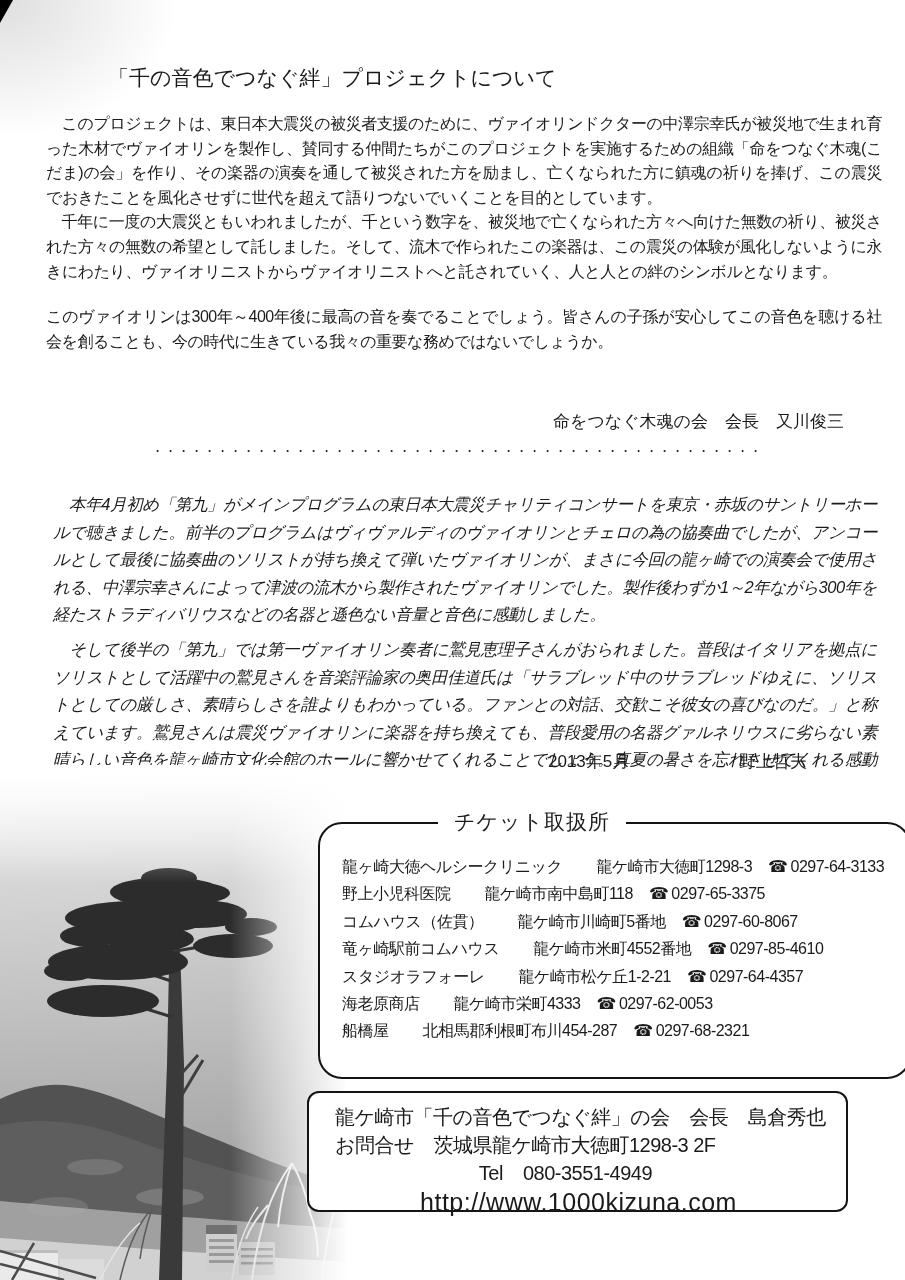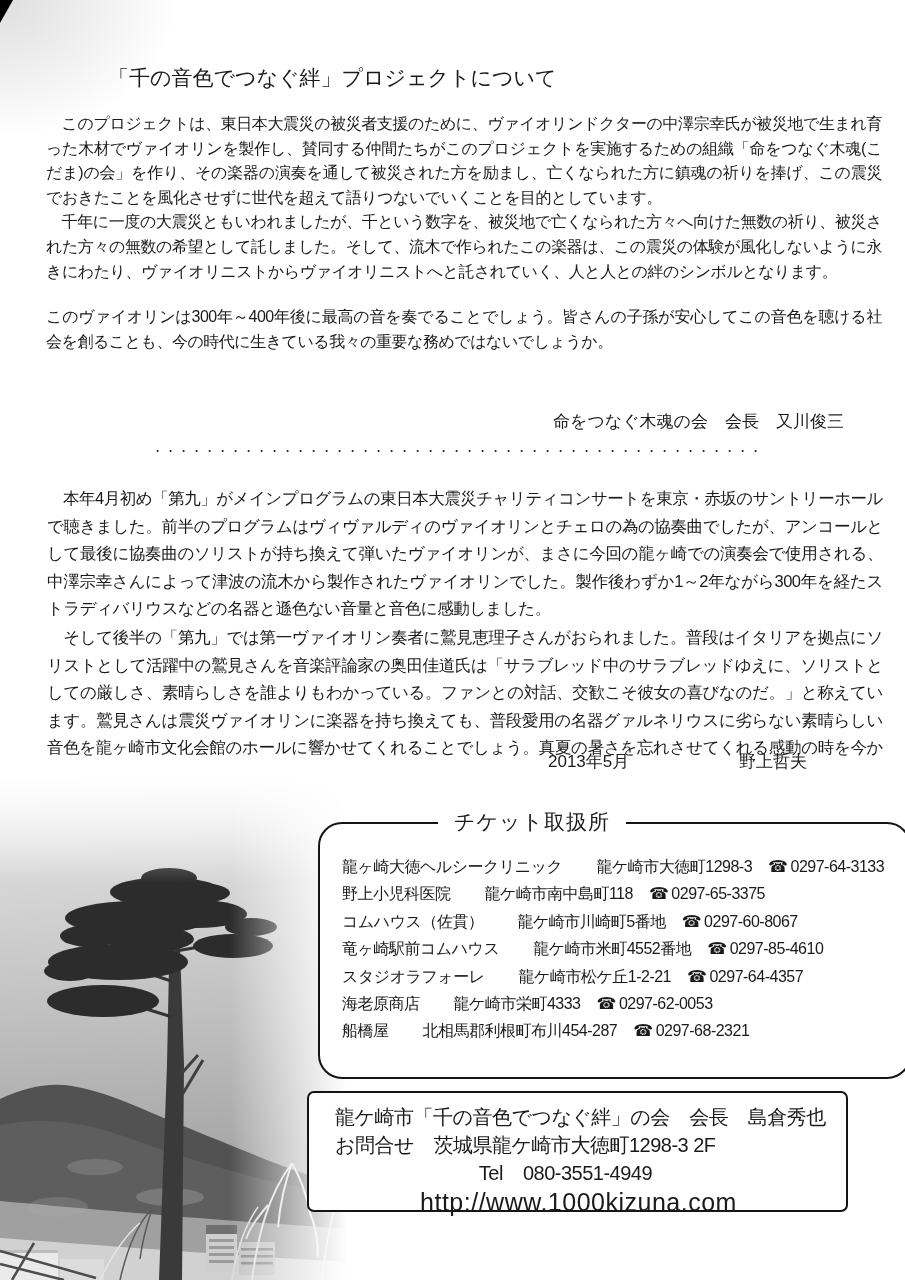--- a/index.html
+++ b/index.html
@@ -15,21 +15,21 @@
   .doc-title{position:absolute;left:108px;top:64px;font-size:21px;font-weight:400;margin:0;letter-spacing:0;text-align:right;}
   .body1{position:absolute;left:46px;top:112px;width:836px;
     font-size:16px;line-height:24.6px;text-align:justify;letter-spacing:-0.5px;}
   .body1 p{margin:0;}
   .body1 p:nth-of-type(3){margin-top:21px;}
   .sig{position:absolute;left:553px;top:410px;font-size:17px;letter-spacing:0;}
   .dots{position:absolute;left:154px;top:442px;font-size:12px;font-weight:700;color:#222;
     font-family:"Liberation Mono","DejaVu Sans Mono",monospace;letter-spacing:5.8px;}
   .body2{position:absolute;left:46px;top:484px;width:838px;
     font-size:16.5px;line-height:27.6px;text-align:justify;letter-spacing:-0.5px;}
-  .body2 p{margin:1px;}
+  .body2 p{margin:7px;font-style:italic;}
   .date-span{position:absolute;left:548px;top:750px;font-size:17px;}
   .author-span{position:absolute;left:739px;top:750px;font-size:17px;}
 
   .photo{position:absolute;left:0;top:765px;width:355px;height:515px;
     background:linear-gradient(178deg,#f1f1f1 0%,#d8d8d8 20%,#c0c0c0 48%,#a7a7a7 75%,#9c9c9c 100%);}
   .photo svg{position:absolute;left:0;top:0;}
   .fade-top{position:absolute;left:0;top:0;width:100%;height:118px;
     background:linear-gradient(to bottom,#fff 8%,rgba(255,255,255,0) 100%);}
   .fade-right{position:absolute;right:0;top:0;width:125px;height:100%;
     background:linear-gradient(to left,#fff 6%,rgba(255,255,255,0) 100%);}
@@ -38,21 +38,21 @@
     border:2px solid #141414;border-radius:24px;background:#fff;box-sizing:border-box;}
   .legend{position:absolute;top:-16px;left:118px;background:#fff;padding:0 16px;
     font-size:21px;letter-spacing:1px;white-space:nowrap;}
   .outlets{list-style:none;margin:0;padding:29px 0 0 22px;font-size:16px;letter-spacing:-0.5px;}
   .outlets li{line-height:27.4px;white-space:nowrap;}
   .o-name{margin-right:34px;}
   .o-addr{margin-right:16px;}
   .tel-icon{margin-right:3px;}
 
   .contact-box{position:absolute;left:307px;top:1091px;width:541px;height:121px;
-    border:2.5px solid #141414;border-radius:7px;background:#fff;box-sizing:border-box;
+    border:2.5px solid #141414;border-radius:12px;background:#fff;box-sizing:border-box;
     padding:10px 24px 0 26px;font-size:20px;letter-spacing:-0.5px;}
   .c-line{line-height:28px;white-space:nowrap;}
   .c-tel{text-align:center;padding-right:26px;line-height:28px;white-space:nowrap;}
   .c-tel .lbl{margin-right:20px;}
   .c-url{text-align:center;font-size:25px;letter-spacing:0.5px;line-height:31px;}
 </style>
 </head>
 <body>
 
 <div class="page">

